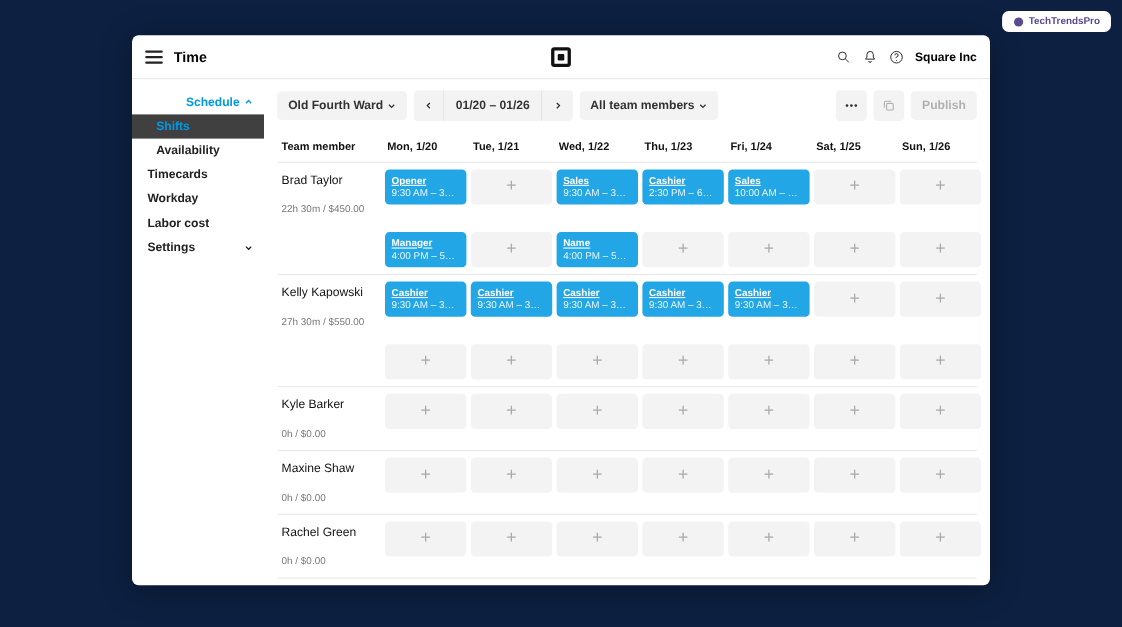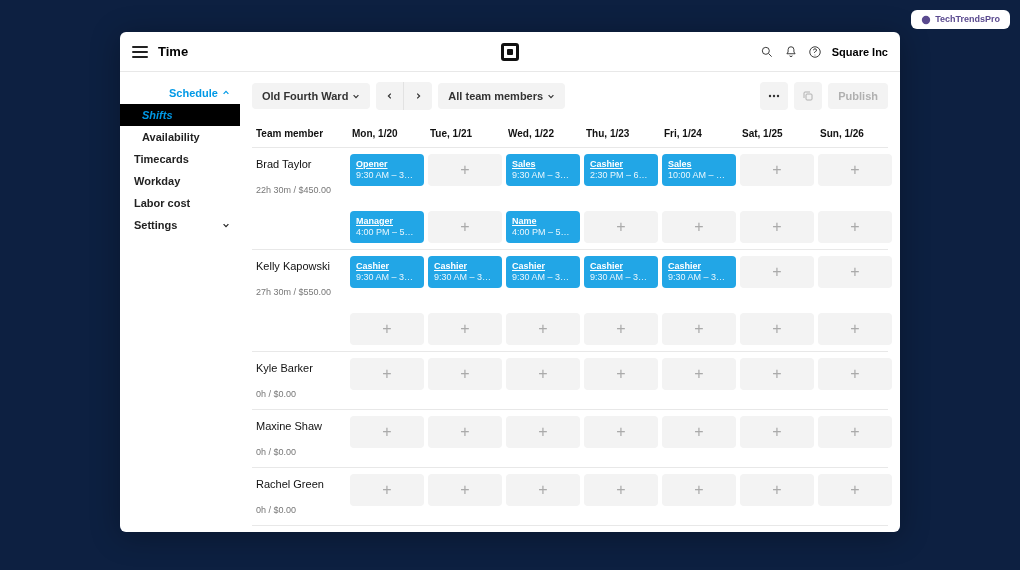--- a/index.html
+++ b/index.html
@@ -55,21 +55,21 @@
   .topbar-center { position:absolute; left:50%; transform:translateX(-50%); }
   .icon { width:14px; height:14px; stroke:#222; fill:none; stroke-width:1.5; }
   .account-name { font-size:11px; font-weight:600; }
   
   .body { flex:1; display:flex; overflow:hidden; }
   
   .sidebar { width:120px; padding-top:10px; flex-shrink:0; }
   .sidebar-group, .sidebar-item { font-size:11px; padding:5px 10px 5px 14px; cursor:pointer; font-weight:600; color:#222; display:flex; align-items:center; justify-content:space-between; }
   .sidebar-group.active { color:#0099e6;margin-left:35px; }
   .sidebar-sub { font-size:11px; padding:5px 10px 5px 22px; cursor:pointer; font-weight:600; }
-  .sidebar-sub.active { background:#000000; color:#0099e6;font-style:italic; }
+  .sidebar-sub.active { background:#404040; color:#0099e6; }
   .sidebar-sub:not(.active) { color:#222; }
   .chev { width:8px; height:8px; }
   
   .main { flex:1; display:flex; flex-direction:column; overflow:hidden; }
   
   .controls { display:flex; align-items:center; padding:10px 12px; gap:6px; }
   .btn {
     background:#f3f3f3; border:none; border-radius:4px; padding:7px 10px; font-size:11px; font-weight:600; color:#333;
     display:flex; align-items:center; gap:4px; cursor:pointer; white-space:nowrap;
   }
@@ -177,20 +177,23 @@
           <svg class="chev-sm" viewBox="0 0 10 10" stroke="#333" fill="none" stroke-width="1.5">
               <path d="M2 4l3 3 3-3"></path>
             </svg>
         </button>
         <div class="btn-group">
           <button class="btn iconbtn">
             <svg class="chev-sm" viewBox="0 0 10 10" stroke="#333" fill="none" stroke-width="1.5">
                 <path d="M6 2L3 5l3 3"></path>
               </svg>
           </button>
+          <button class="btn">
+              <span>01/20 – 01/26</span>
+            </button>
           <button class="btn iconbtn">
             <svg class="chev-sm" viewBox="0 0 10 10" stroke="#333" fill="none" stroke-width="1.5">
                 <path d="M4 2l3 3-3 3"></path>
               </svg>
           </button>
         </div>
         <button class="btn">
           <span>All team members</span>
           <svg class="chev-sm" viewBox="0 0 10 10" stroke="#333" fill="none" stroke-width="1.5">
               <path d="M2 4l3 3 3-3"></path>

